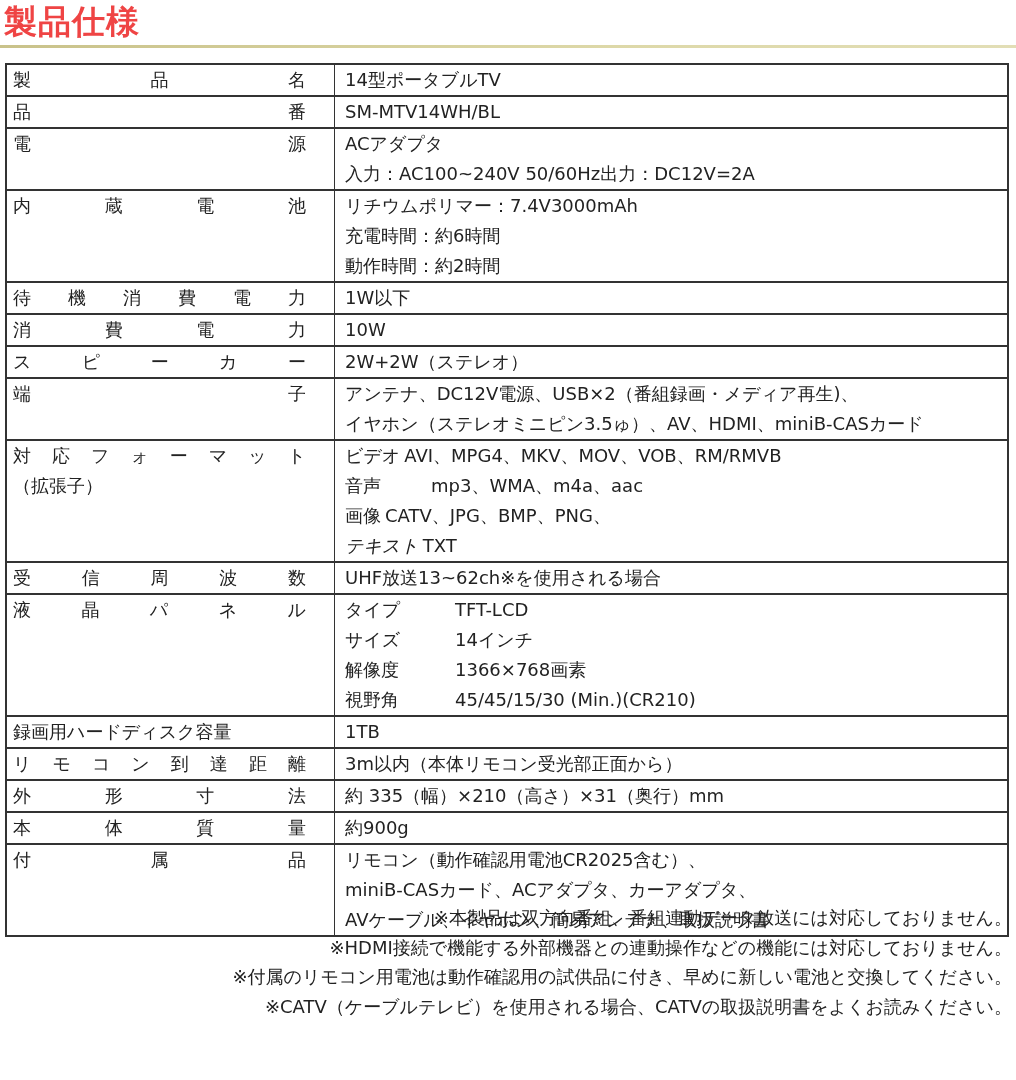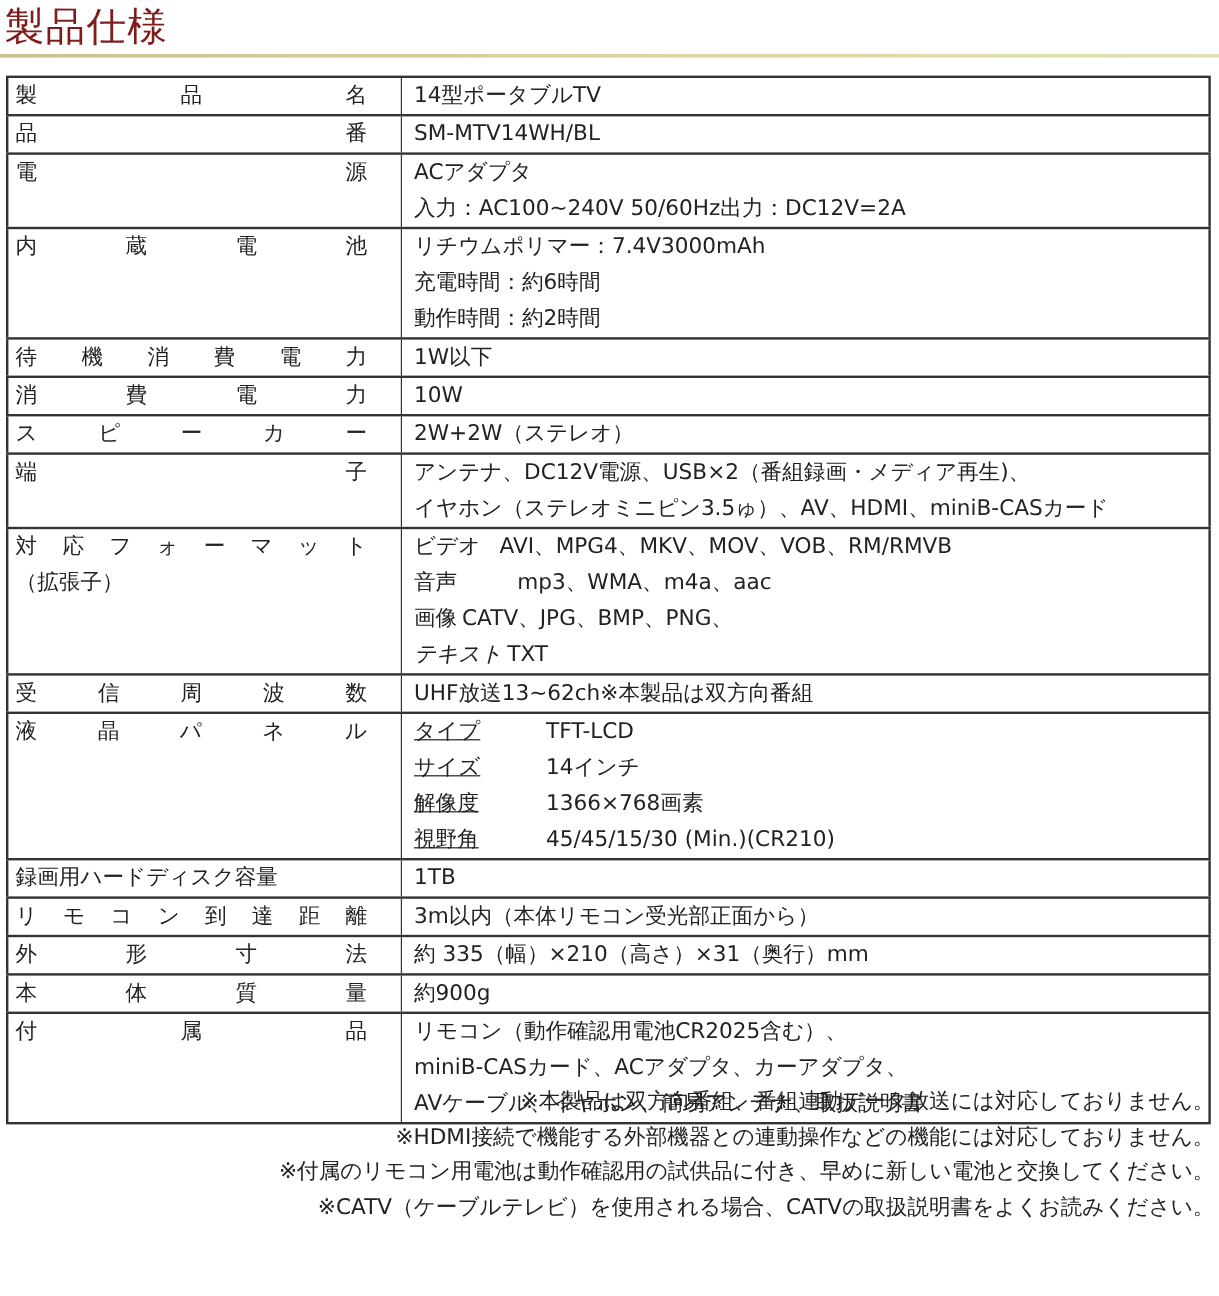--- a/index.html
+++ b/index.html
@@ -3,21 +3,21 @@
 <meta charset="utf-8">
 <style>
   html, body { margin: 0; padding: 0; background: #ffffff; }
   body {
     width: 1016px; height: 1080px; overflow: hidden; position: relative;
     font-family: "DejaVu Sans", "Liberation Sans", sans-serif;
     color: #222222;
   }
   .title {
     position: absolute; left: 4px; top: 2px;
-    font-size: 33px; font-weight: normal; color: #7f1d1d; letter-spacing: 1px;
+    font-size: 33px; font-weight: bold; color: #ef4444; letter-spacing: 1px;
     line-height: 40px;
   }
   .title-rule {
     position: absolute; left: 0; top: 45px; width: 1016px; height: 3px;
     background: linear-gradient(to right, #c9c28a, #ddd8a8 60%, #e2deb6);
   }
   table.spec {
     position: absolute; left: 5px; top: 63px; width: 1004px;
     border-collapse: collapse; table-layout: fixed;
     border: 2px solid #333333;
@@ -27,21 +27,21 @@
     vertical-align: top; padding: 0;
     font-size: 18px; line-height: 30px;
   }
   td.label { width: 293px; padding: 0 28px 0 6px !important; }
   td.value { padding: 0 0 0 10px !important; }
   .lbl-line {
     display: flex; justify-content: space-between; white-space: nowrap;
   }
   .lbl-sub { white-space: nowrap; padding-right: 0; }
   .val-line { white-space: nowrap; }
-  .val-line .k { display: inline-block; width: 110px; text-decoration: underline; }
+  .val-line .k { display: inline-block; width: 110px; }
   .val-line .k2 { display: inline-block; width: 80px; }
   .notes {
     position: absolute; left: 12px; top: 903px; width: 1000px;
     font-size: 18px; line-height: 29.5px; color: #222222; text-align: right;
   }
   .notes div { white-space: nowrap; }
 </style>
 </head>
 <body>
 
@@ -162,38 +162,38 @@
             <span>フ</span>
             <span>ォ</span>
             <span>ー</span>
             <span>マ</span>
             <span>ッ</span>
             <span>ト</span>
           </div>
           <div class="lbl-sub">（拡張子）</div>
         </td>
         <td class="value">
-          <div class="val-line"><span class="k2" style="width: auto; margin-right: 16px;">ビデオ</span><span>AVI、MPG4、MKV、MOV、VOB、RM/RMVB</span></div>
+          <div class="val-line"><span class="k2" style="width: auto; margin-right: 4px;">ビデオ</span><span>AVI、MPG4、MKV、MOV、VOB、RM/RMVB</span></div>
           <div class="val-line"><span class="k2" style="width: auto; margin-right: 50px;">音声</span><span>mp3、WMA、m4a、aac</span></div>
           <div class="val-line"><span class="k2" style="width: auto; margin-right: 4px;">画像</span><span>CATV、JPG、BMP、PNG、</span></div>
           <div class="val-line"><span class="k2" style="width: auto; margin-right: 4px; font-style: italic;">テキスト</span><span>TXT</span></div>
         </td>
       </tr>
       <tr>
         <td class="label">
           <div class="lbl-line">
             <span>受</span>
             <span>信</span>
             <span>周</span>
             <span>波</span>
             <span>数</span>
           </div>
         </td>
         <td class="value">
-          <div class="val-line">UHF放送13~62ch※本製品は双方向番組</div>
+          <div class="val-line">UHF放送13~62ch※を使用される場合</div>
         </td>
       </tr>
       <tr>
         <td class="label">
           <div class="lbl-line">
             <span>液</span>
             <span>晶</span>
             <span>パ</span>
             <span>ネ</span>
             <span>ル</span>

